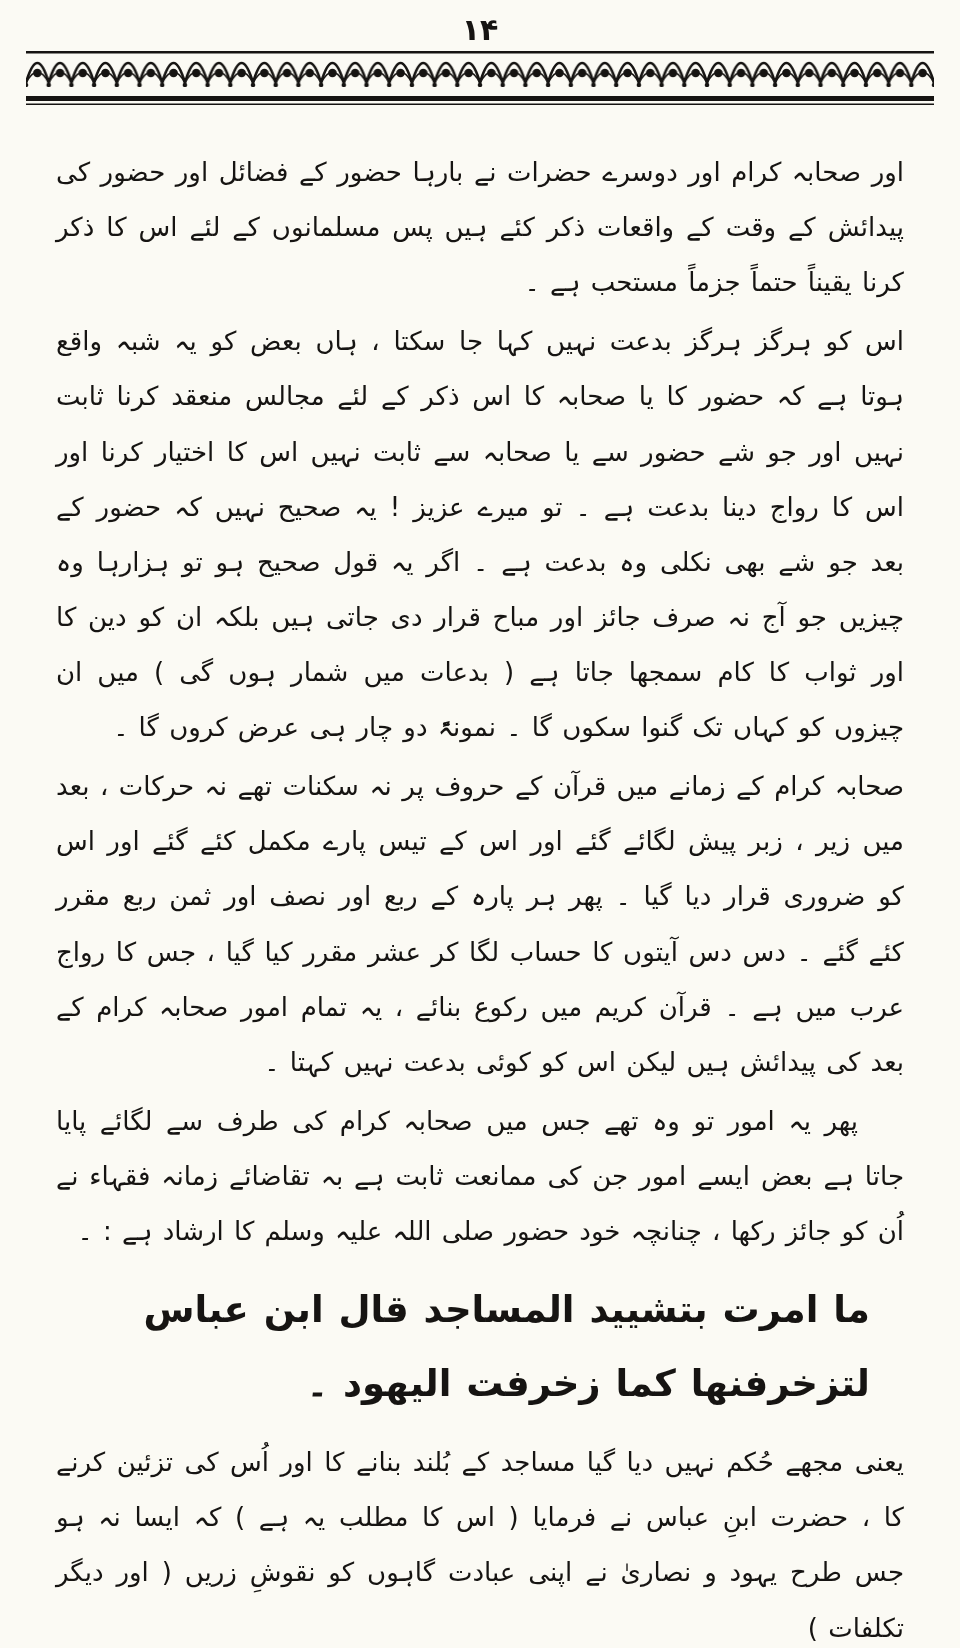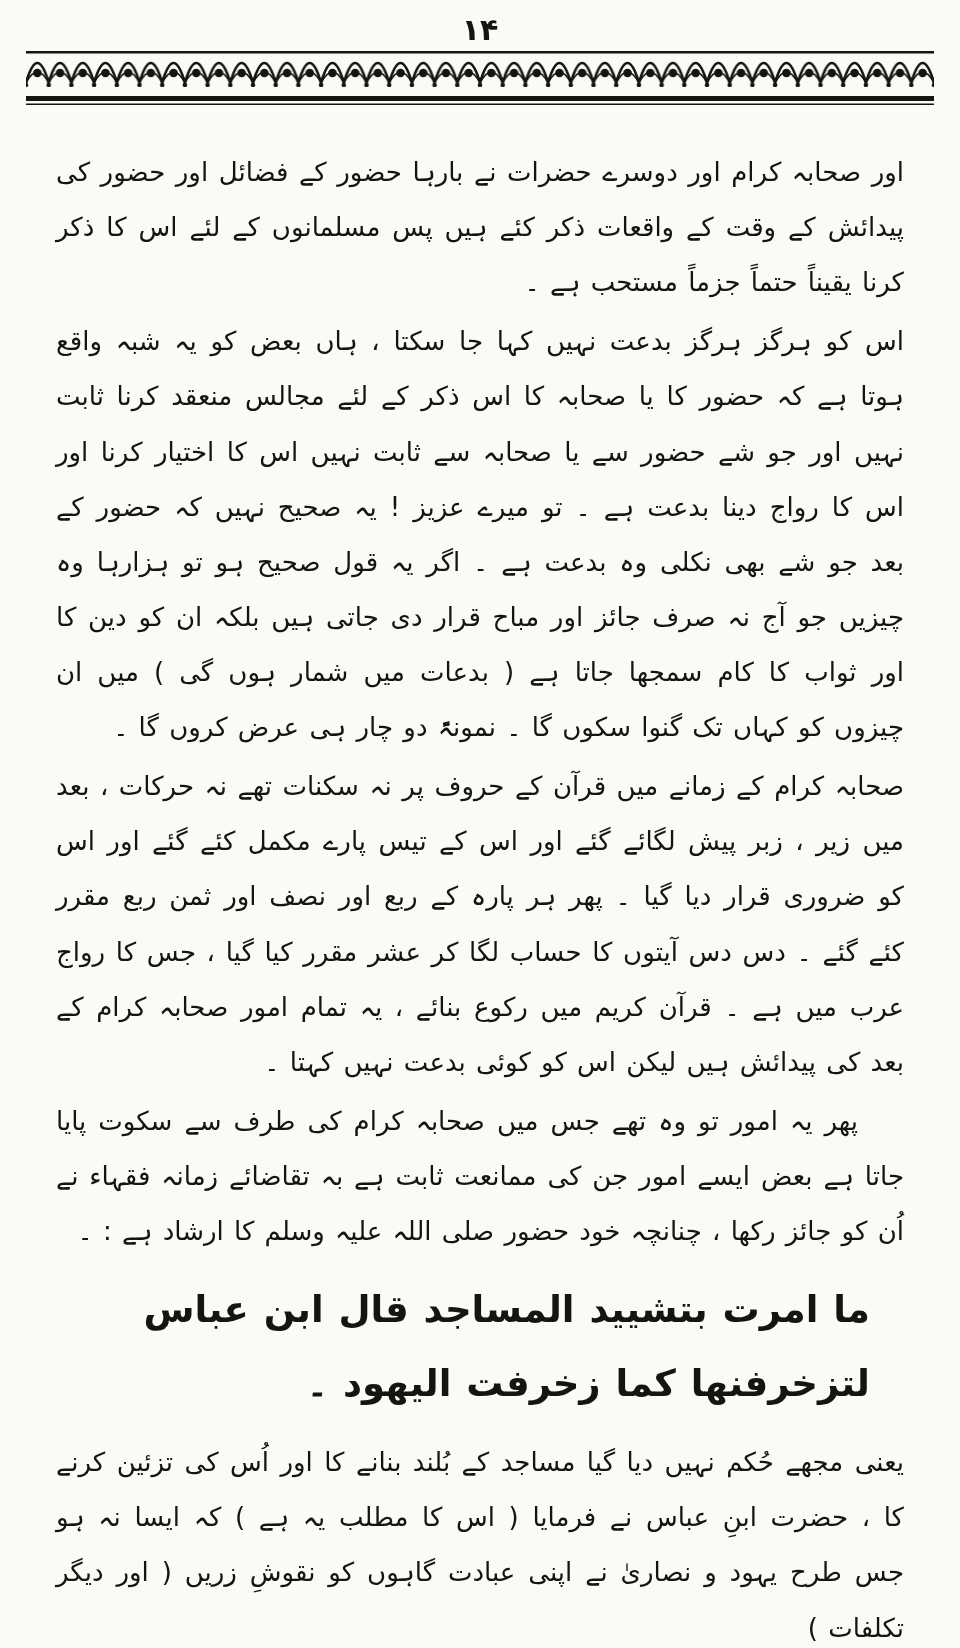--- a/index.html
+++ b/index.html
@@ -86,20 +86,20 @@
   </div>
 
   <main class="text-block">
 
     <p class="para">اور صحابہ کرام اور دوسرے حضرات نے بارہا حضور کے فضائل اور حضور کی پیدائش کے وقت کے واقعات ذکر کئے ہیں پس مسلمانوں کے لئے اس کا ذکر کرنا یقیناً حتماً جزماً مستحب ہے ۔</p>
 
     <p class="para">اس کو ہرگز ہرگز بدعت نہیں کہا جا سکتا ، ہاں بعض کو یہ شبہ واقع ہوتا ہے کہ حضور کا یا صحابہ کا اس ذکر کے لئے مجالس منعقد کرنا ثابت نہیں اور جو شے حضور سے یا صحابہ سے ثابت نہیں اس کا اختیار کرنا اور اس کا رواج دینا بدعت ہے ۔ تو میرے عزیز ! یہ صحیح نہیں کہ حضور کے بعد جو شے بھی نکلی وہ بدعت ہے ۔ اگر یہ قول صحیح ہو تو ہزارہا وہ چیزیں جو آج نہ صرف جائز اور مباح قرار دی جاتی ہیں بلکہ ان کو دین کا اور ثواب کا کام سمجھا جاتا ہے ( بدعات میں شمار ہوں گی ) میں ان چیزوں کو کہاں تک گنوا سکوں گا ۔ نمونۃً دو چار ہی عرض کروں گا ۔</p>
 
     <p class="para">صحابہ کرام کے زمانے میں قرآن کے حروف پر نہ سکنات تھے نہ حرکات ، بعد میں زیر ، زبر پیش لگائے گئے اور اس کے تیس پارے مکمل کئے گئے اور اس کو ضروری قرار دیا گیا ۔ پھر ہر پارہ کے ربع اور نصف اور ثمن ربع مقرر کئے گئے ۔ دس دس آیتوں کا حساب لگا کر عشر مقرر کیا گیا ، جس کا رواج عرب میں ہے ۔ قرآن کریم میں رکوع بنائے ، یہ تمام امور صحابہ کرام کے بعد کی پیدائش ہیں لیکن اس کو کوئی بدعت نہیں کہتا ۔</p>
 
-    <p class="para indent">پھر یہ امور تو وہ تھے جس میں صحابہ کرام کی طرف سے سکوت پایا جاتا ہے بعض ایسے امور جن کی ممانعت ثابت ہے بہ تقاضائے زمانہ فقہاء نے اُن کو جائز رکھا ، چنانچہ خود حضور صلی اللہ علیہ وسلم کا ارشاد ہے : ۔</p>
+    <p class="para indent">پھر یہ امور تو وہ تھے جس میں صحابہ کرام کی طرف سے لگائے پایا جاتا ہے بعض ایسے امور جن کی ممانعت ثابت ہے بہ تقاضائے زمانہ فقہاء نے اُن کو جائز رکھا ، چنانچہ خود حضور صلی اللہ علیہ وسلم کا ارشاد ہے : ۔</p>
 
     <p class="arabic">ما امرت بتشييد المساجد قال ابن عباس لتزخرفنها كما زخرفت اليهود ۔</p>
 
     <p class="para">یعنی مجھے حُکم نہیں دیا گیا مساجد کے بُلند بنانے کا اور اُس کی تزئین کرنے کا ، حضرت ابنِ عباس نے فرمایا ( اس کا مطلب یہ ہے ) کہ ایسا نہ ہو جس طرح یہود و نصاریٰ نے اپنی عبادت گاہوں کو نقوشِ زریں ( اور دیگر تکلفات )</p>
 
   </main>
 </div>
 
 </body></html>

